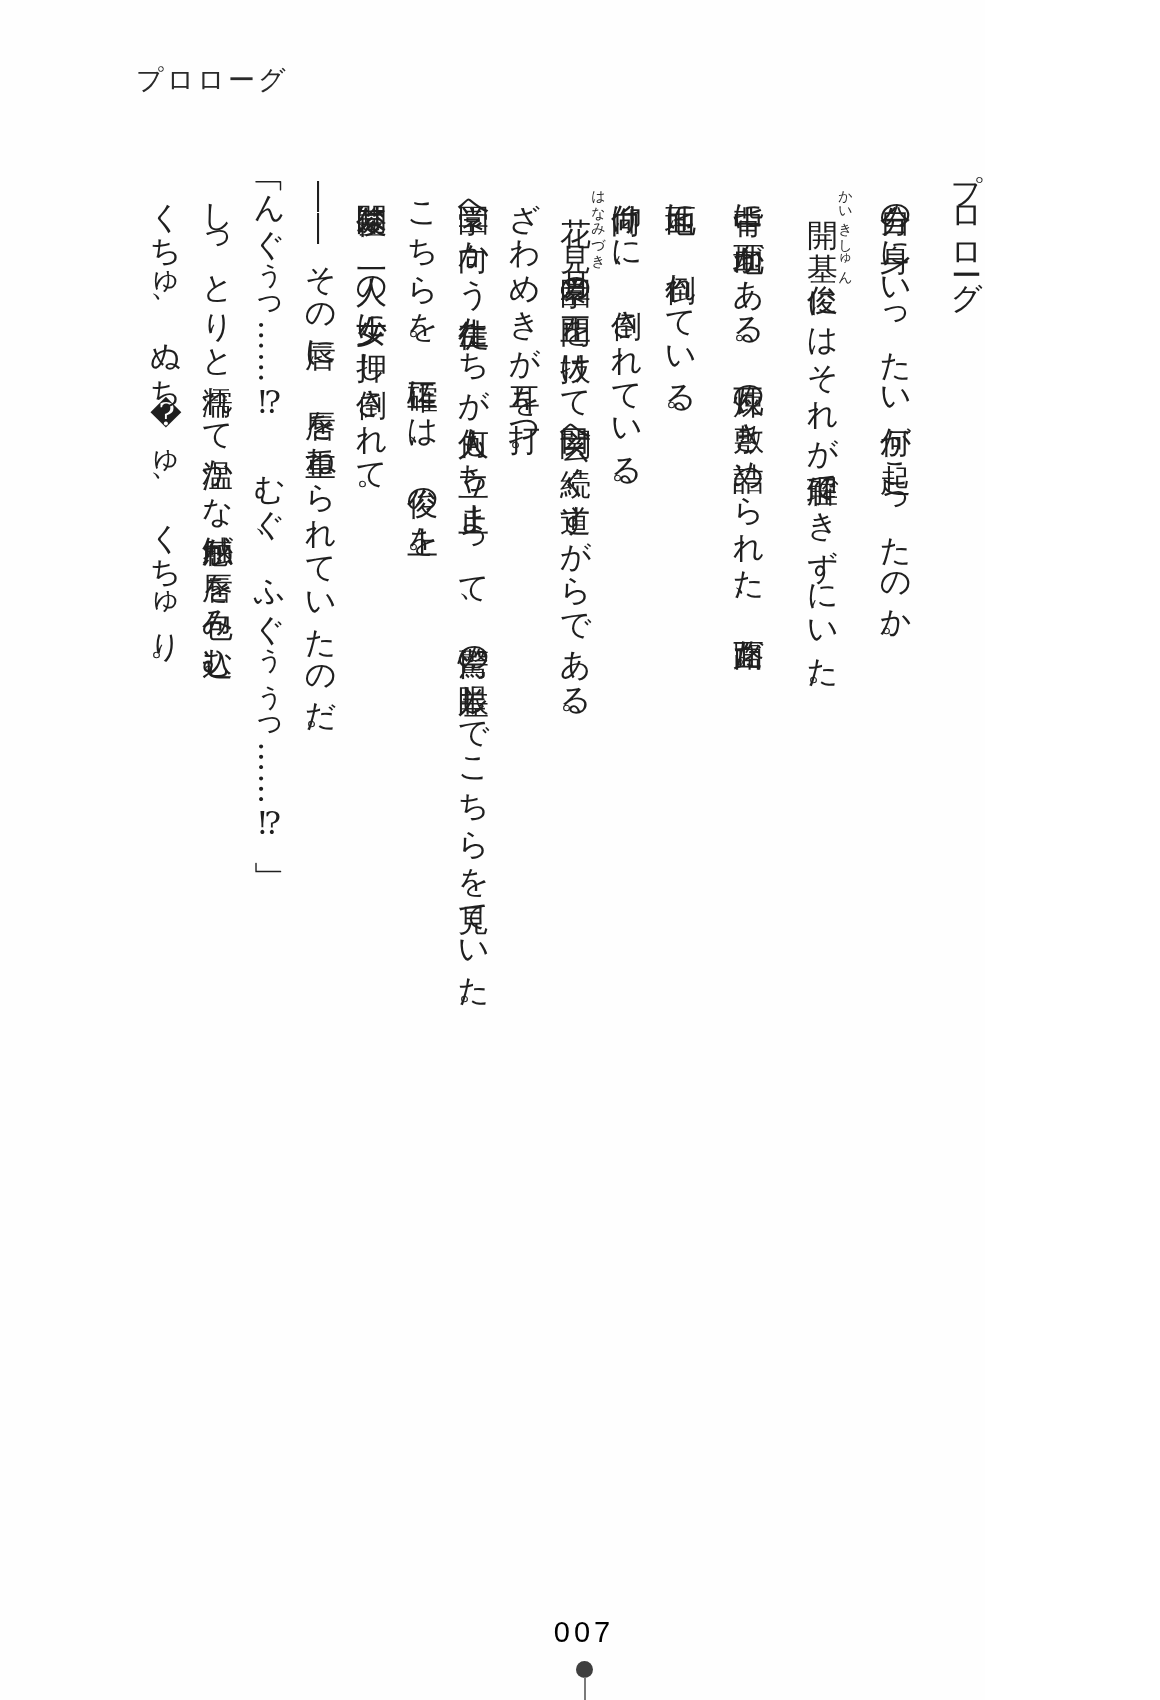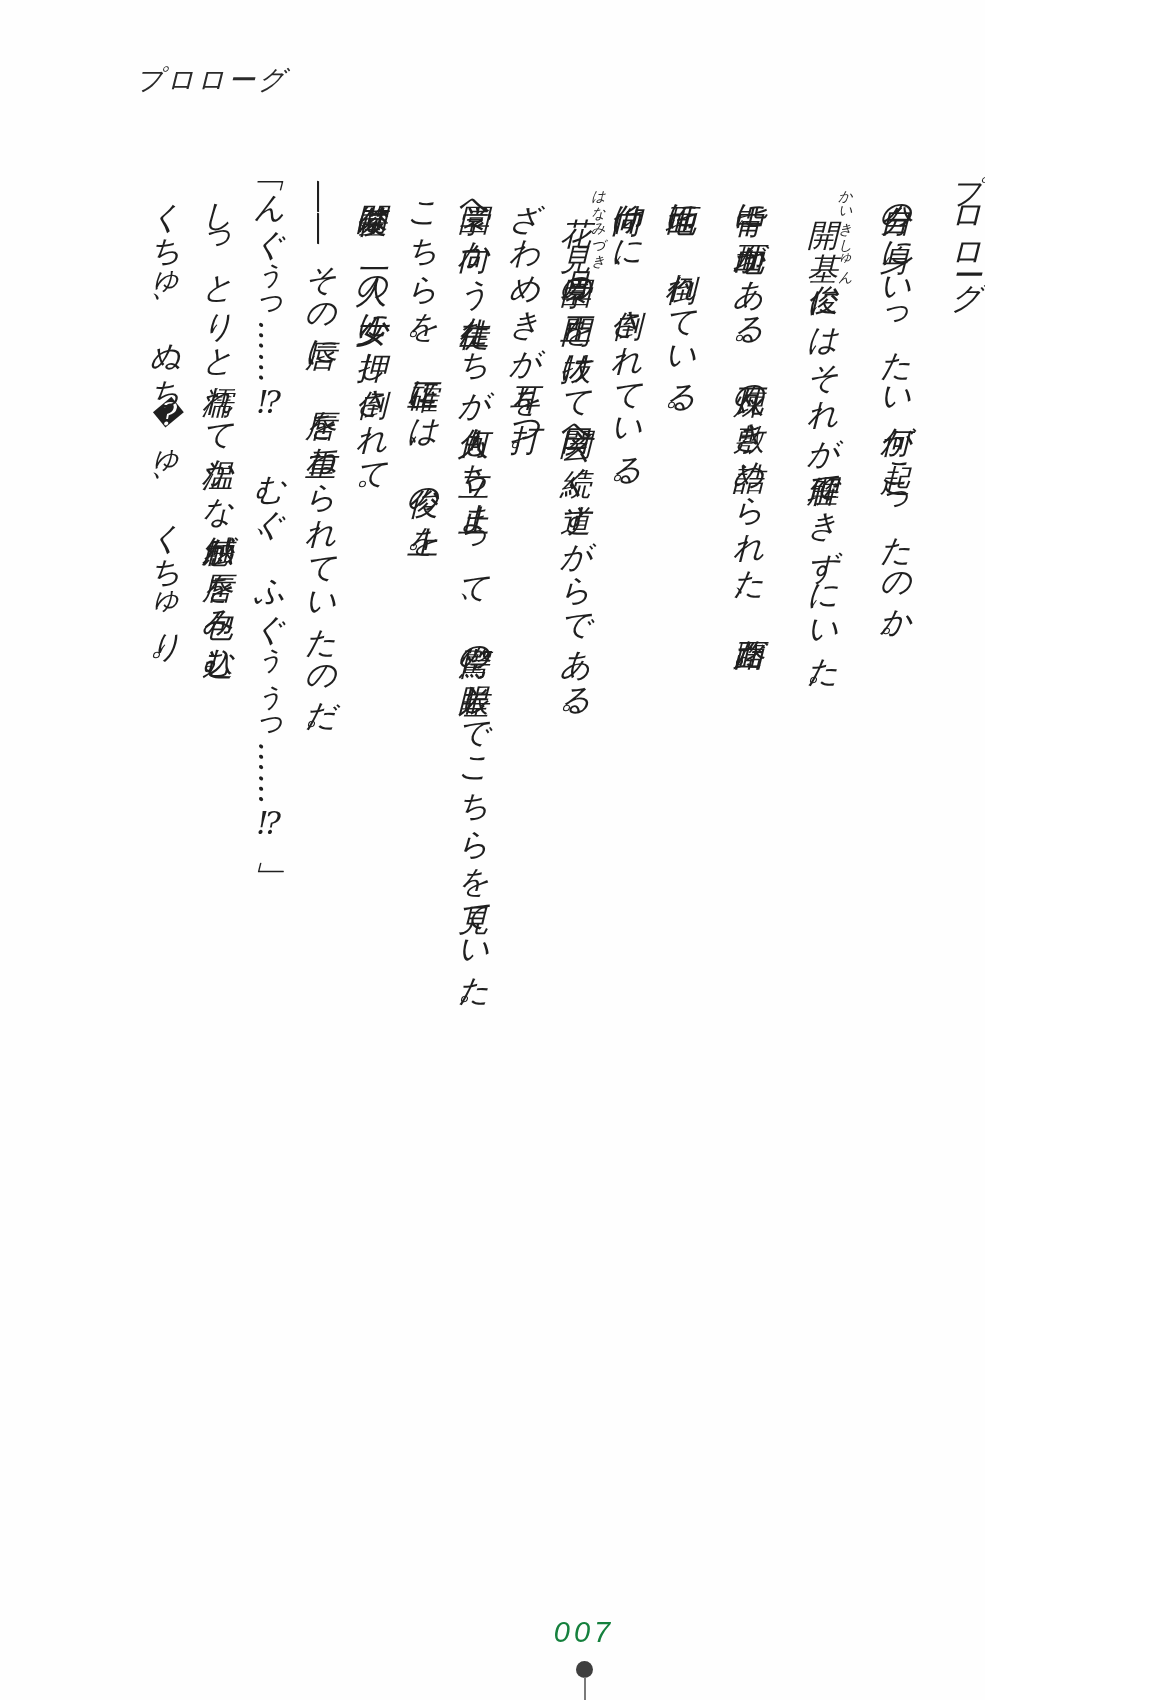--- a/index.html
+++ b/index.html
@@ -4,21 +4,20 @@
 <style>
   html,body { margin:0; padding:0; }
   .page {
     position:relative;
     width:985px; height:1700px;
     background:#fefefdff;
     background-color:#fefefe;
     font-family:"DejaVu Serif","Liberation Serif",serif;
     color:#1f1f1f;
     overflow:hidden;
-    font-style:italic;
   }
   .running-head {
     position:absolute; left:136px; top:62px;
     font-size:27px; letter-spacing:3px; color:#2a2a2a;
   }
   .vcol {
     position:absolute;
     writing-mode:vertical-rl;
     -webkit-writing-mode:vertical-rl;
     font-size:31px;
@@ -32,21 +31,21 @@
   rt {
     font-size:14px;
     letter-spacing:0;
     color:#2a2a2a;
   }
   .page-number {
     position:absolute; left:534px; top:1616px; width:100px;
     text-align:center;
     font-family:"Liberation Sans","DejaVu Sans",sans-serif;
     font-weight:400;
-    font-size:29px; letter-spacing:4px; color:#15803d;
+    font-size:29px; letter-spacing:4px; color:#000000;
   }
   .ornament-dot {
     position:absolute; left:576px; top:1661px;
     width:17px; height:17px; border-radius:50%;
     background:#3f3f3f;
   }
   .ornament-line {
     position:absolute; left:584px; top:1677px;
     width:2px; height:23px;
     background:#7a7a7a;

